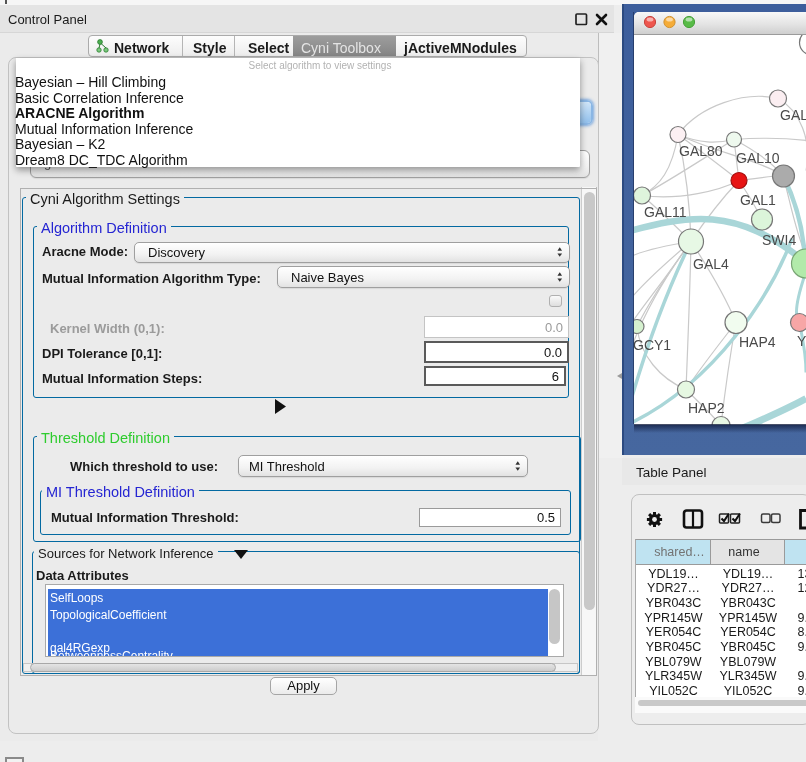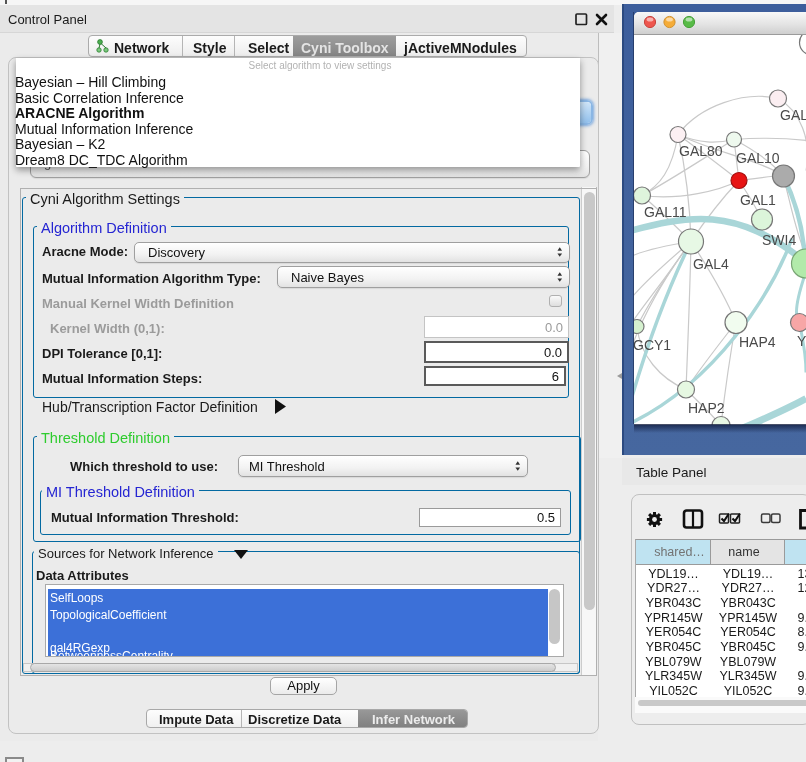--- a/index.html
+++ b/index.html
@@ -58,21 +58,21 @@
          background:linear-gradient(#9d9d9d,#828282);"></div>
     <svg class="abs" width="13" height="14" viewBox="0 0 13 14" style="left:7px;top:3px;">
       <circle cx="4" cy="3" r="2.4" fill="#4caf50" stroke="#2c7d31" stroke-width="0.8"></circle>
       <circle cx="3" cy="11" r="2.2" fill="#7bc97e" stroke="#2c7d31" stroke-width="0.8"></circle>
       <circle cx="10" cy="11" r="2.2" fill="#7bc97e" stroke="#2c7d31" stroke-width="0.8"></circle>
       <path d="M4 5 L3 9 M5 4.5 L10 9" stroke="#2c7d31" stroke-width="1"></path>
     </svg>
     <div class="abs lbl" style="left:25px;top:3.5px;font-weight:600;font-size:14px;">Network</div>
     <div class="abs lbl" style="left:104px;top:3.5px;font-weight:600;font-size:14px;">Style</div>
     <div class="abs lbl" style="left:159px;top:3.5px;font-weight:600;font-size:14px;">Select</div>
-    <div class="abs lbl" style="left:212px;top:3.5px;font-weight:700;font-size:14px;color:#e4e4e4;">Cyni Toolbox</div>
+    <div class="abs lbl" style="left:212px;top:3.5px;font-weight:400;font-size:14px;color:#e4e4e4;">Cyni Toolbox</div>
     <div class="abs lbl" style="left:315px;top:3.5px;font-weight:600;font-size:14px;">jActiveMNodules</div>
   </div>
 
   <div class="combo" style="left:30px;top:150px;width:558px;height:26px;border-radius:6px;overflow:hidden;">
     <div class="ct" style="color:#555;top:44%;">galFiltered.sif default node</div>
   </div>
 
   <div class="abs" style="left:30px;top:100px;width:563px;height:25px;border-radius:6px;
        background:linear-gradient(#ffffff,#e8e8e8);border:2px solid #8ab6e4;
        box-shadow:0 0 3px 1px rgba(110,160,220,0.9);box-sizing:border-box;"></div>
@@ -102,37 +102,35 @@
       </svg>
   </div>
   <div class="abs lbl b" style="left:42px;top:270.5px;">Mutual Information Algorithm Type:</div>
   <div class="combo" style="left:277px;top:266px;width:291px;height:19.5px;">
     <div class="ct">Naive Bayes</div>
     <svg class="spin" viewBox="0 0 8 14">
         <path d="M4 0 L7.4 5 H0.6 Z" fill="#333"></path>
         <path d="M4 14 L7.4 9 H0.6 Z" fill="#333"></path>
       </svg>
   </div>
-  <div class="abs lbl b" style="left:42px;top:295.5px;color:#9b9b9b;">Manual Kernel Width Definition</div>
   <div class="abs" style="left:549px;top:295px;width:13px;height:12px;border:1px solid #b0b0b0;
        border-radius:3px;background:linear-gradient(#fafafa,#dedede);box-sizing:border-box;"></div>
   <div class="abs lbl b" style="left:42px;top:320.5px;color:#9b9b9b;margin-left:8px;">Kernel Width (0,1):</div>
   <div class="field" style="left:424px;top:316px;width:145px;height:22px;border:1px solid #c4c4c4;box-sizing:border-box;">
     <span class="fieldtext" style="color:#9b9b9b;">0.0</span>
     </div>
   <div class="abs lbl b" style="left:42px;top:345.5px;">DPI Tolerance [0,1]:</div>
   <div class="field" style="left:424px;top:341px;width:145px;height:22px;border:2px solid #5a5a5a;box-sizing:border-box;">
     <span class="fieldtext">0.0</span>
     </div>
   <div class="abs lbl b" style="left:42px;top:370.5px;">Mutual Information Steps:</div>
   <div class="field" style="left:424px;top:366px;width:142px;height:20px;border:2px solid #5a5a5a;box-sizing:border-box;">
     <span class="fieldtext">6</span>
     </div>
 
-  <div class="abs lbl" style="left:42px;top:399px;font-size:14px;">Hub/Transcription Factor Definition</div>
   <svg class="abs" width="13" height="15" viewBox="0 0 13 15" style="left:274px;top:399px;">
     <path d="M1 0 L12 7.5 L1 15 Z" fill="#111"></path>
     </svg>
 
   <div class="group" style="left:33px;top:436px;width:546px;height:104px;">
     <div class="gtitle" style="left:3px;font-size:14.5px;color:#2ecc2e;">Threshold Definition</div>
   </div>
   <div class="abs lbl b" style="left:70px;top:458.5px;">Which threshold to use:</div>
   <div class="combo" style="left:238px;top:455px;width:288px;height:20px;">
     <div class="ct" style="left:10px;">MI Threshold</div>
@@ -170,29 +168,20 @@
   </div>
 
   <div class="abs" style="left:23px;top:662.5px;width:555px;height:9px;background:#f0f0f0;border:1px solid #c6c6c6;box-sizing:border-box;"></div>
   <div class="abs" style="left:30px;top:662.5px;width:526px;height:9px;border:1px solid #a8a8a8;
        border-radius:5px;background:linear-gradient(#e4e4e4,#cccccc);box-sizing:border-box;"></div>
 
   <div class="abs" style="left:270px;top:677px;width:67px;height:17.5px;border:1px solid #a5a5a5;
        border-radius:5px;background:linear-gradient(#ffffff,#ebebeb);box-sizing:border-box;
        text-align:center;font-size:13px;color:#111;line-height:16px;">Apply</div>
 
-  <div class="abs" style="left:146px;top:709px;width:322px;height:19px;border:1px solid #a8a8a8;
-       border-radius:4px;background:linear-gradient(#fdfdfd,#f0f0f0);box-sizing:border-box;overflow:hidden;">
-    <div class="abs" style="left:94px;top:0;width:1px;height:19px;background:#b5b5b5;"></div>
-    <div class="abs" style="left:211px;top:0;width:109px;height:19px;
-         background:linear-gradient(#989898,#7e7e7e);"></div>
-    <div class="abs lbl" style="left:12px;top:2px;font-weight:600;">Impute Data</div>
-    <div class="abs lbl" style="left:101px;top:2px;font-weight:600;">Discretize Data</div>
-    <div class="abs lbl" style="left:225px;top:2px;font-weight:600;color:#ececec;">Infer Network</div>
-  </div>
 
   <div class="abs" style="left:5px;top:757px;width:19px;height:14px;border:2px solid #8a8a8a;
        background:#f2f2f2;box-sizing:border-box;"></div>
 
   <div class="abs" style="left:622px;top:4px;width:184px;height:451px;
        background:linear-gradient(#3d5e9c,#46679f);"></div>
   <div class="abs" style="left:622px;top:4px;width:1.5px;height:451px;background:#2c4a80;"></div>
   <div class="abs" style="left:632.5px;top:12px;width:1.5px;height:412px;background:rgba(20,35,70,0.55);"></div>
 
   <div class="abs" style="left:634px;top:12px;width:172px;height:412px;border-radius:5px 0 0 0;

